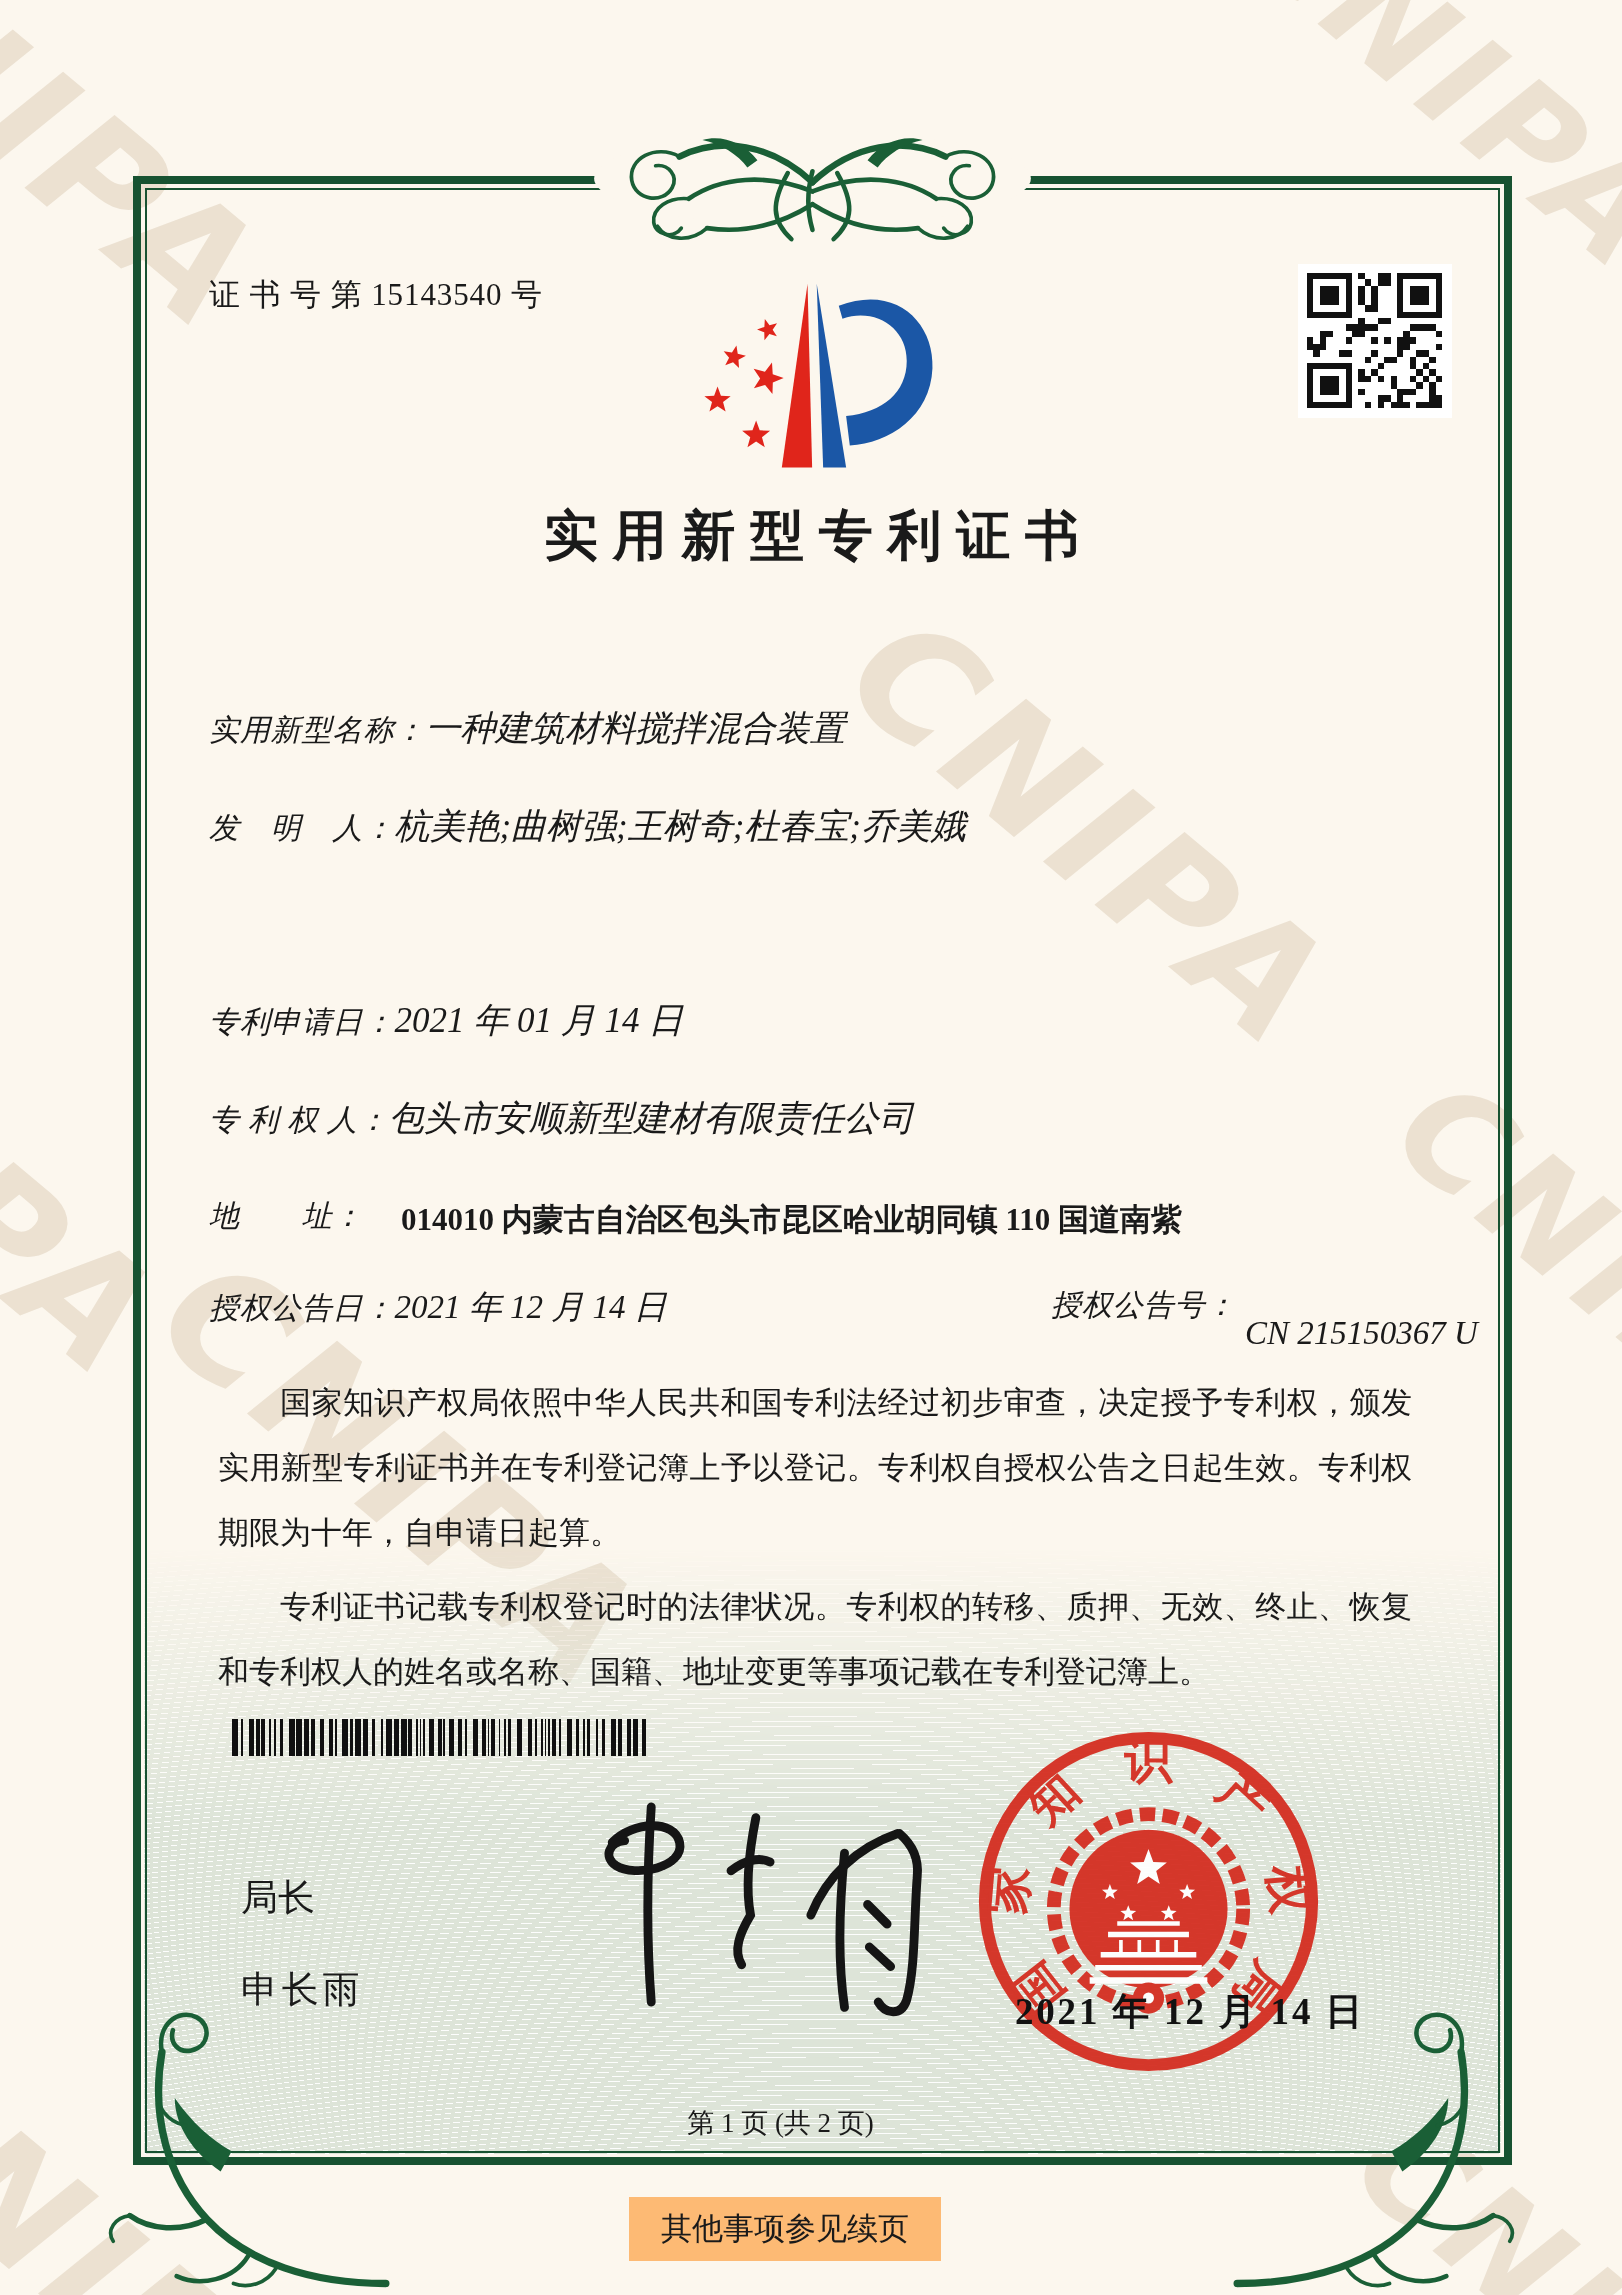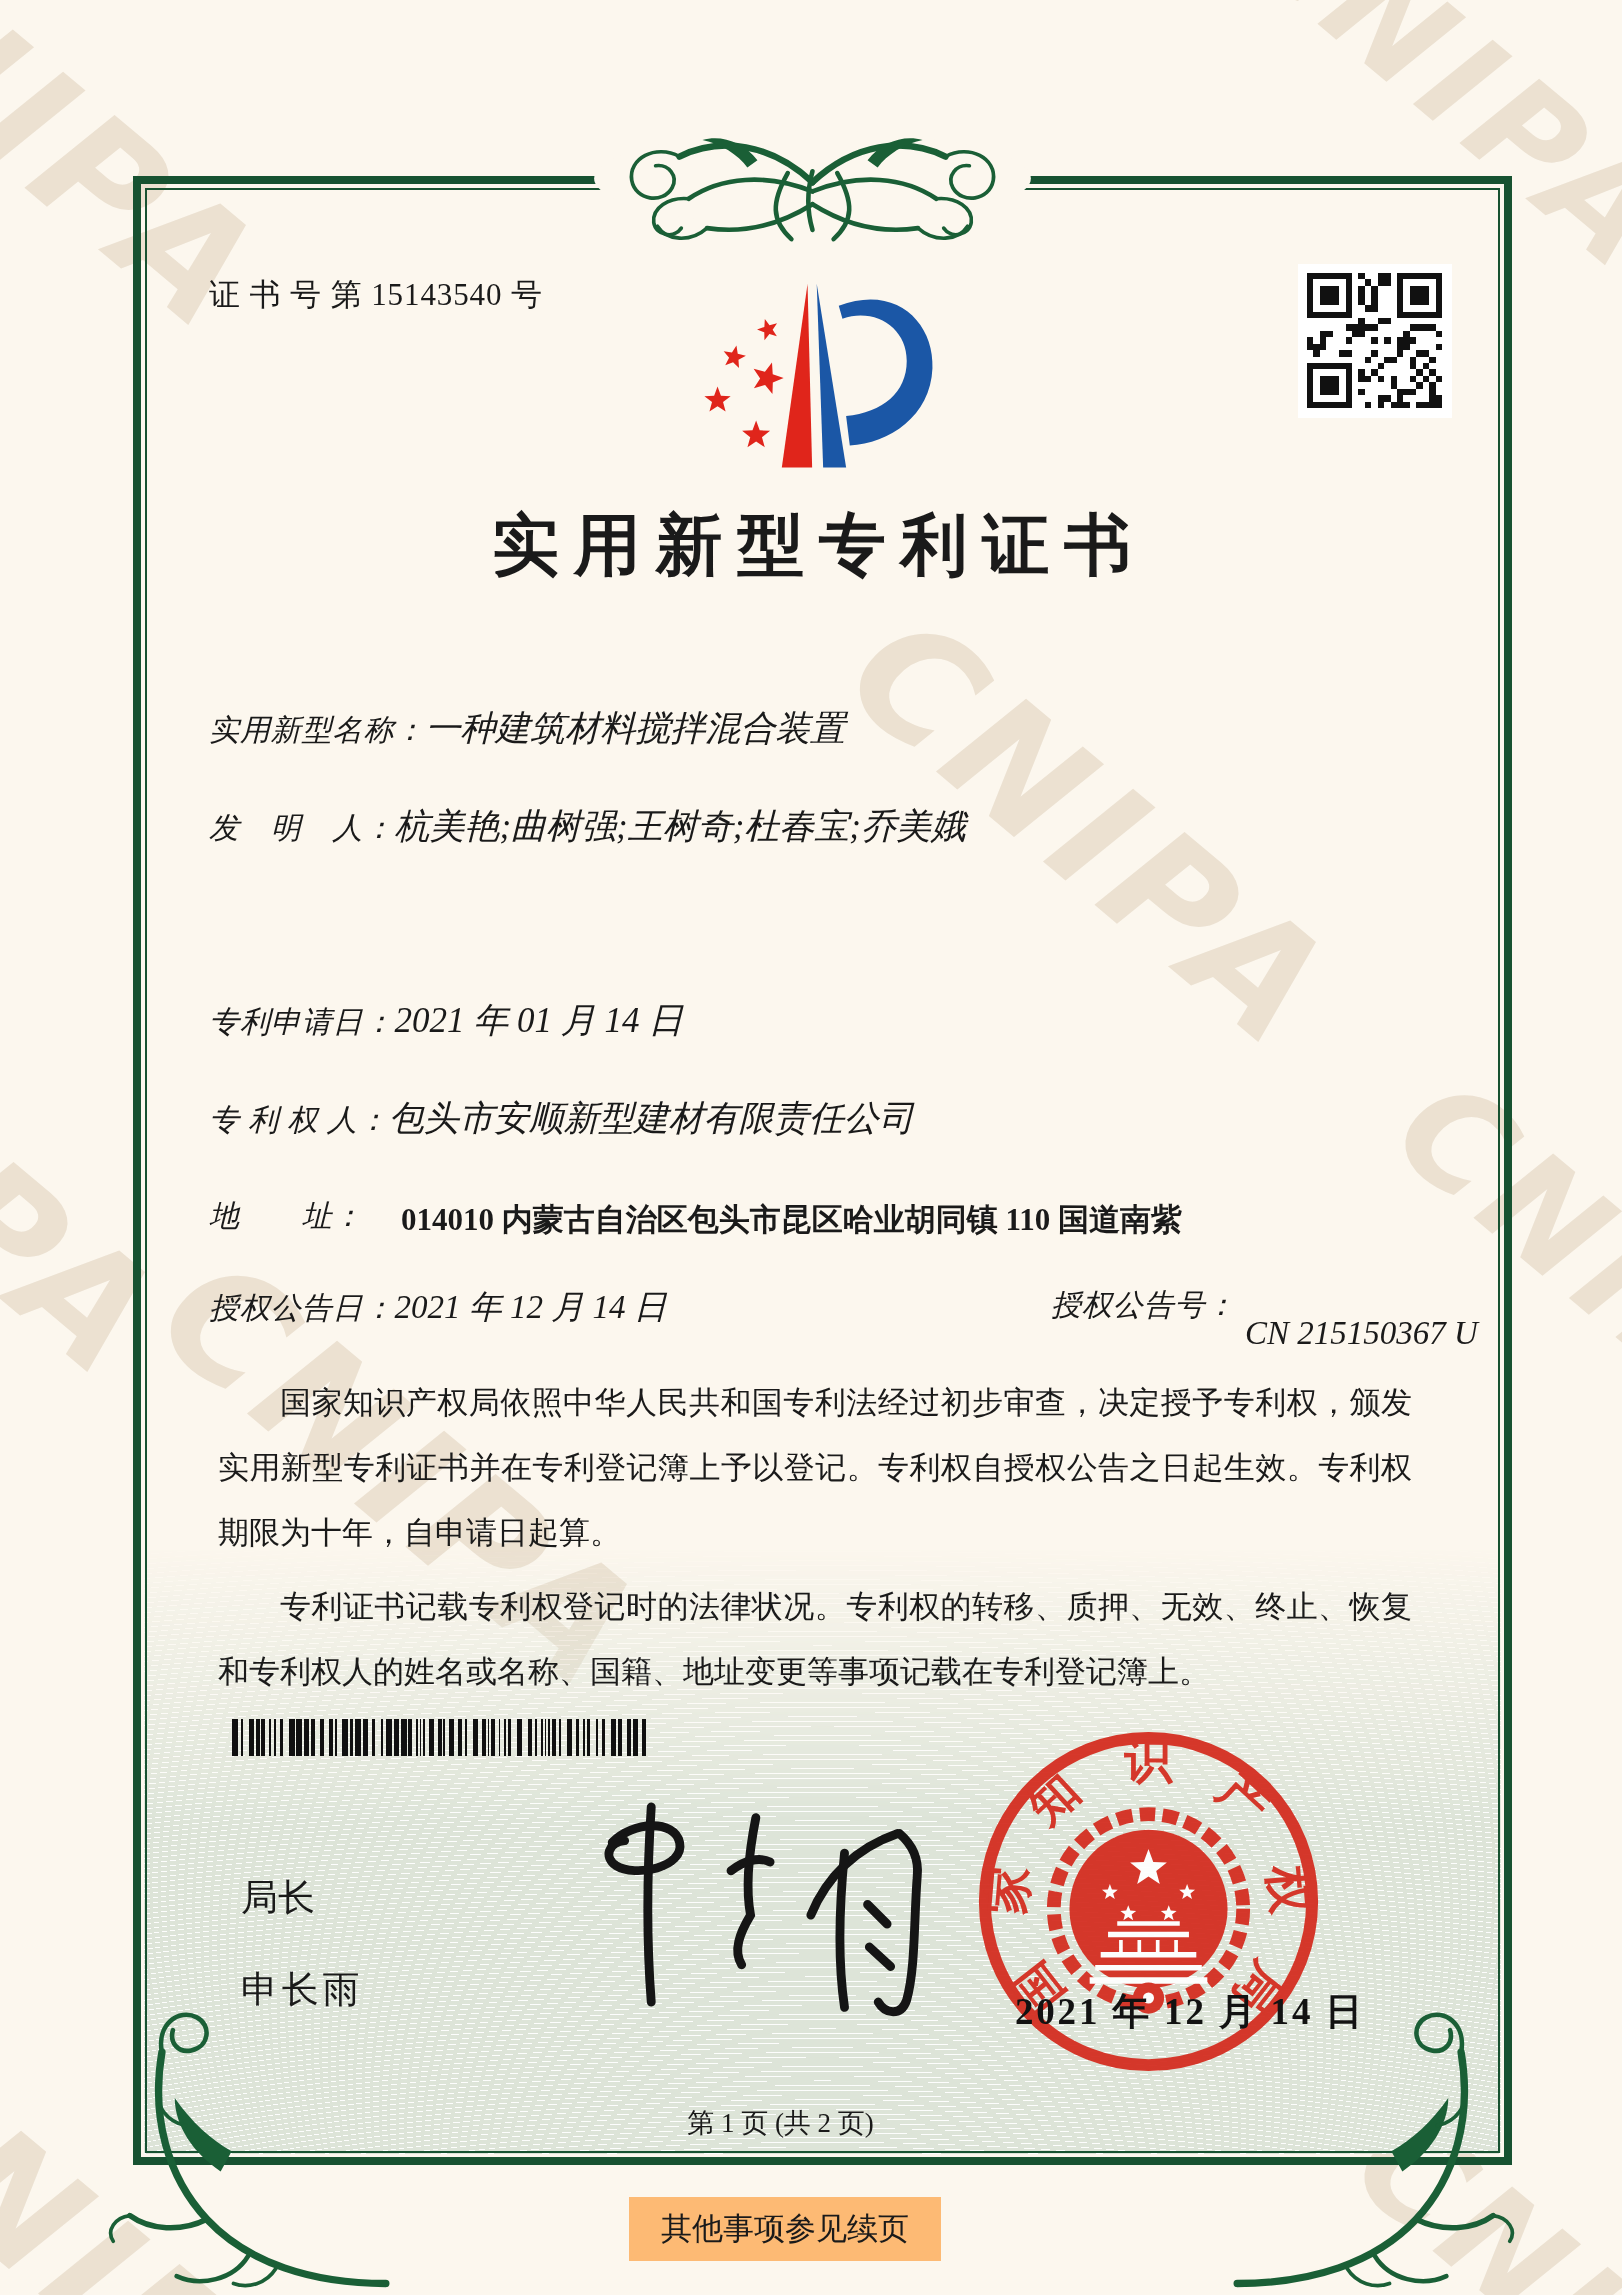--- a/index.html
+++ b/index.html
@@ -16,21 +16,21 @@
   .wave-band{position:absolute;left:144px;top:1546px;width:1357px;height:608px;z-index:1;
       background:repeating-radial-gradient(ellipse 170% 130% at 50% 165%,rgba(255,255,255,0.95) 0 1.8px,rgba(255,255,255,0) 1.8px 13.8px),linear-gradient(#dde4d8,#dde4d8);
       -webkit-mask-image:linear-gradient(180deg,transparent 0,#000 275px);
       mask-image:linear-gradient(180deg,transparent 0,#000 275px);}
   .orn{position:absolute;z-index:3;}
   
   .cert-no{position:absolute;left:209px;top:274px;font-size:31px;letter-spacing:0.9px;z-index:4;}
   .logo{position:absolute;left:701px;top:258px;width:259px;height:237px;z-index:4;}
   .qr-box{position:absolute;left:1298px;top:264px;width:154px;height:154px;background:#fff;z-index:4;}
   .qr-box svg{position:absolute;left:9.2px;top:9.2px;}
-  .doc-title{position:absolute;left:0;top:500px;width:1623px;text-align:center;font-size:67px;
+  .doc-title{position:absolute;left:0;top:500px;width:1623px;text-align:center;font-size:54px;
       font-weight:700;letter-spacing:14.7px;text-indent:14.7px;z-index:4;}
   
   .frow{position:absolute;left:209px;z-index:4;white-space:nowrap;font-style:italic;}
   .flabel{font-size:30px;letter-spacing:0.9px;}
   .fvalue{font-size:35px;}
   .addr-lines{position:absolute;left:401px;top:1192px;width:1019px;font-size:31px;line-height:55px;z-index:4;font-weight:bold;}
   .grant-label2{position:absolute;left:842px;top:0;}
   
   .body-text{position:absolute;left:209px;top:1361px;width:1212px;z-index:4;}
   .body-text p{margin:9px;font-size:31px;line-height:65px;text-indent:2em;text-align:justify;}

